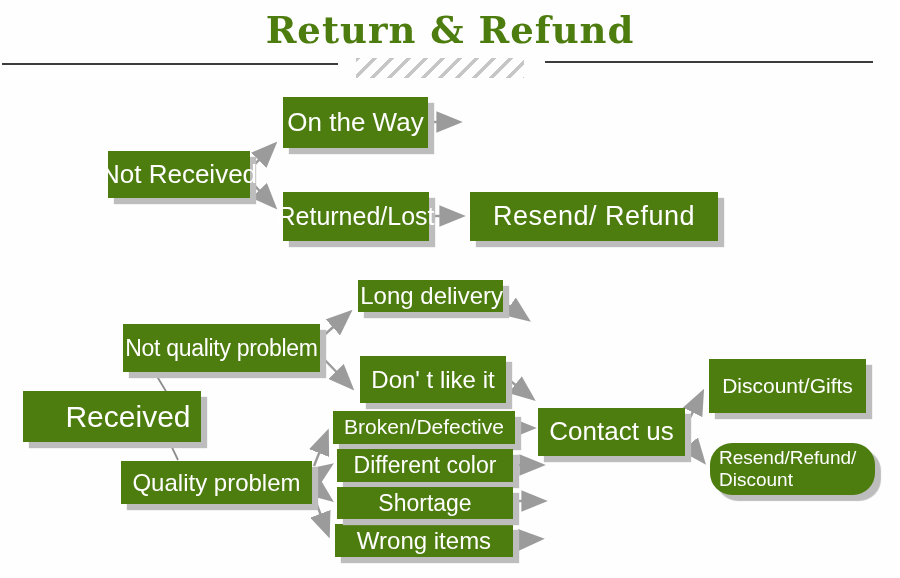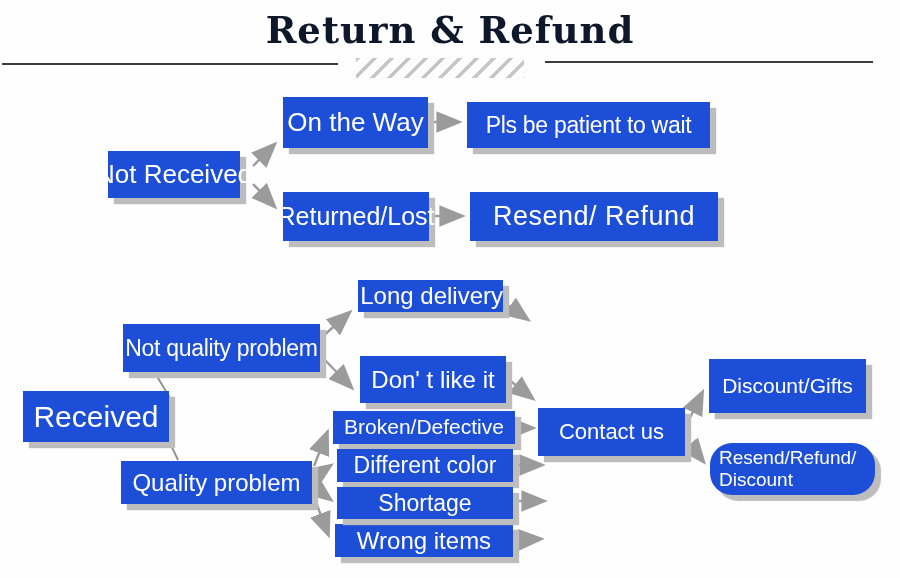--- a/index.html
+++ b/index.html
@@ -11,57 +11,57 @@
     font-family:"Liberation Sans", sans-serif;
   }
   
   .page-title{
     position:absolute;left:0;top:8px;width:900px;
     text-align:center;
     font-family:"DejaVu Serif", serif;
     font-weight:700;
     font-size:37px;
     letter-spacing:1px;
-    color:#0f172a;
+    color:#4d7c0f;
   }
   .rule{
     position:absolute;height:2px;background:#3c3c3c;
   }
   .rule-left{left:2px;top:63px;width:336px;}
   .rule-right{left:545px;top:61px;width:328px;}
   .hatch{
     position:absolute;left:356px;top:58px;width:168px;height:20px;
     background:repeating-linear-gradient(135deg,#c6c6c6 0 3.5px,transparent 3.5px 12px);
   }
   
   .node{
     position:absolute;
-    background:#1d4ed8;
+    background:#4d7c0f;
     color:#ffffff;
     display:flex;align-items:center;justify-content:center;
     box-shadow:6px 6px 1px #bdbdbd;
     line-height:1.05;
     white-space:nowrap;
   }
-  .n-not-received   {left:108px;top:151px;width:132px;height:47px;font-size:26px;}
+  .n-not-received   {left:108px;top:151px;width:142px;height:47px;font-size:26px;}
   .n-on-the-way     {left:283px;top:97px; width:145px;height:51px;font-size:26px;}
   .n-returned-lost  {left:283px;top:192px;width:146px;height:49px;font-size:25px;}
   .n-pls-wait       {left:467px;top:102px;width:243px;height:46px;font-size:23px;letter-spacing:-0.3px;}
   .n-resend-refund  {left:470px;top:192px;width:248px;height:49px;font-size:27px;letter-spacing:0.5px;}
-  .n-received       {left:23px; top:391px;width:146px;height:51px;font-size:30px;}
+  .n-received       {left:23px; top:391px;width:146px;height:51px;font-size:30px;padding-left:32px;}
   .n-not-quality    {left:123px;top:324px;width:197px;height:48px;font-size:23px;letter-spacing:-0.3px;}
   .n-quality        {left:121px;top:461px;width:191px;height:43px;font-size:24px;}
   .n-long-delivery  {left:358px;top:280px;width:145px;height:32px;font-size:24px;justify-content:flex-end;overflow:hidden;}
   .n-long-delivery span{margin-left:-5px;}
   .n-dont-like      {left:360px;top:356px;width:146px;height:47px;font-size:24px;}
   .n-broken         {left:333px;top:411px;width:182px;height:33px;font-size:21px;}
   .n-diff-color     {left:337px;top:449px;width:176px;height:33px;font-size:23px;}
   .n-shortage       {left:337px;top:487px;width:176px;height:32px;font-size:23px;}
   .n-wrong-items    {left:335px;top:524px;width:178px;height:33px;font-size:24px;}
-  .n-contact-us     {left:538px;top:408px;width:147px;height:48px;font-size:22px;}
+  .n-contact-us     {left:538px;top:408px;width:147px;height:48px;font-size:26px;}
   .n-discount-gifts {left:709px;top:359px;width:157px;height:54px;font-size:21px;justify-content:center;}
   .n-resend-discount{left:710px;top:443px;width:165px;height:52px;font-size:19px;
                      justify-content:flex-start;padding-left:9px;box-sizing:border-box;
                      white-space:normal;line-height:1.15;text-align:left;border-radius:22px;}
   
   #arrows{position:absolute;left:0;top:0;width:900px;height:578px;pointer-events:none;}
 </style>
 </head>
 <body>
 
@@ -106,23 +106,20 @@
 
   <div class="node n-not-received">
     <span>Not Received</span>
   </div>
   <div class="node n-on-the-way">
     <span>On the Way</span>
   </div>
   <div class="node n-returned-lost">
     <span>Returned/Lost</span>
   </div>
-  <div class="node n-pls-wait">
-    <span>Pls be patient to wait</span>
-  </div>
   <div class="node n-resend-refund">
     <span>Resend/ Refund</span>
   </div>
 
   <div class="node n-received">
     <span>Received</span>
   </div>
   <div class="node n-not-quality">
     <span>Not quality problem</span>
   </div>

